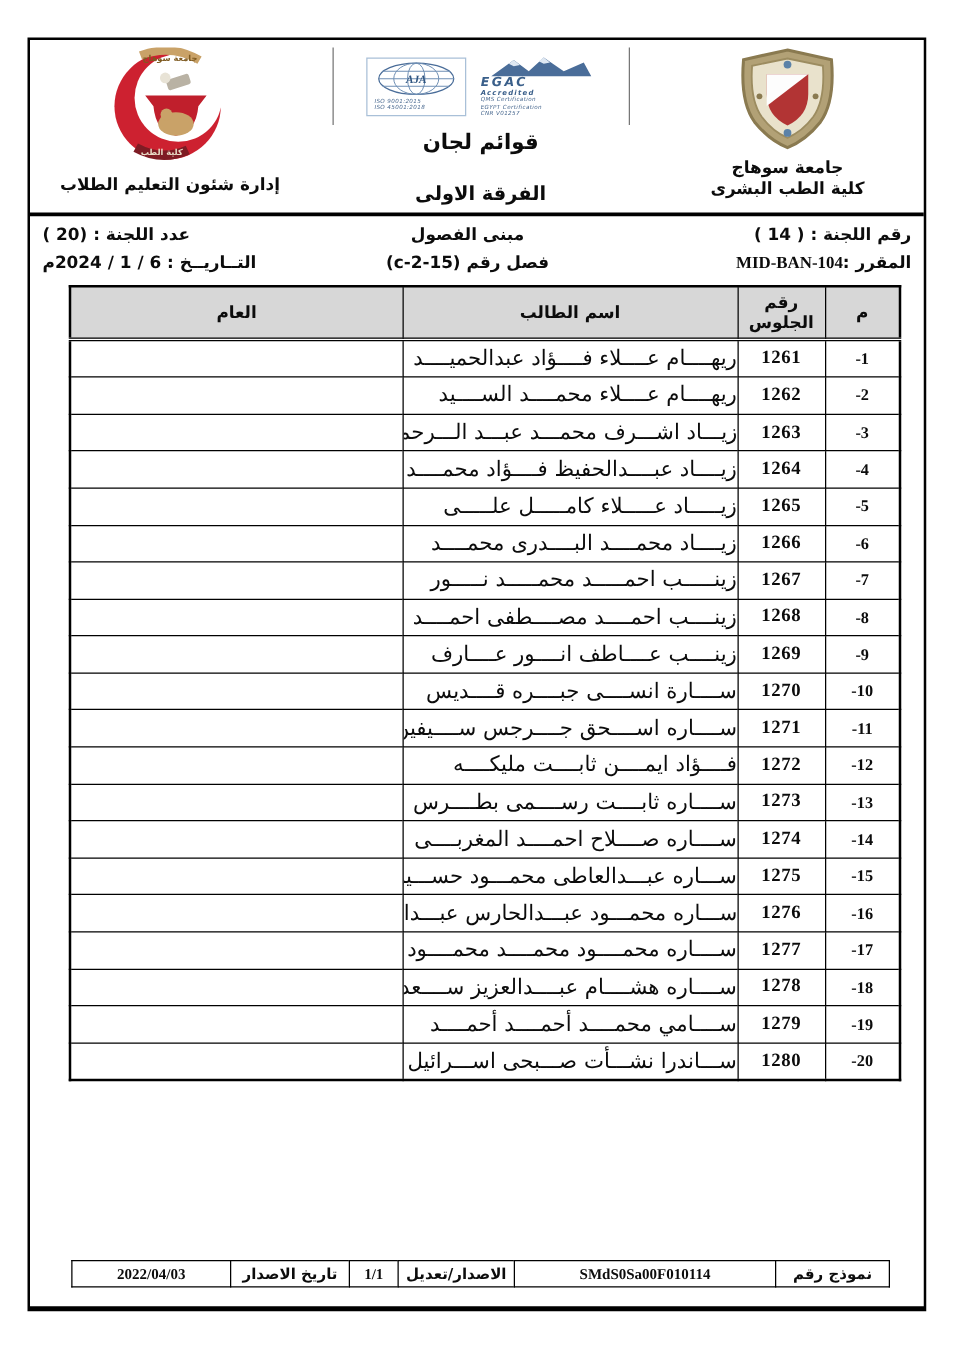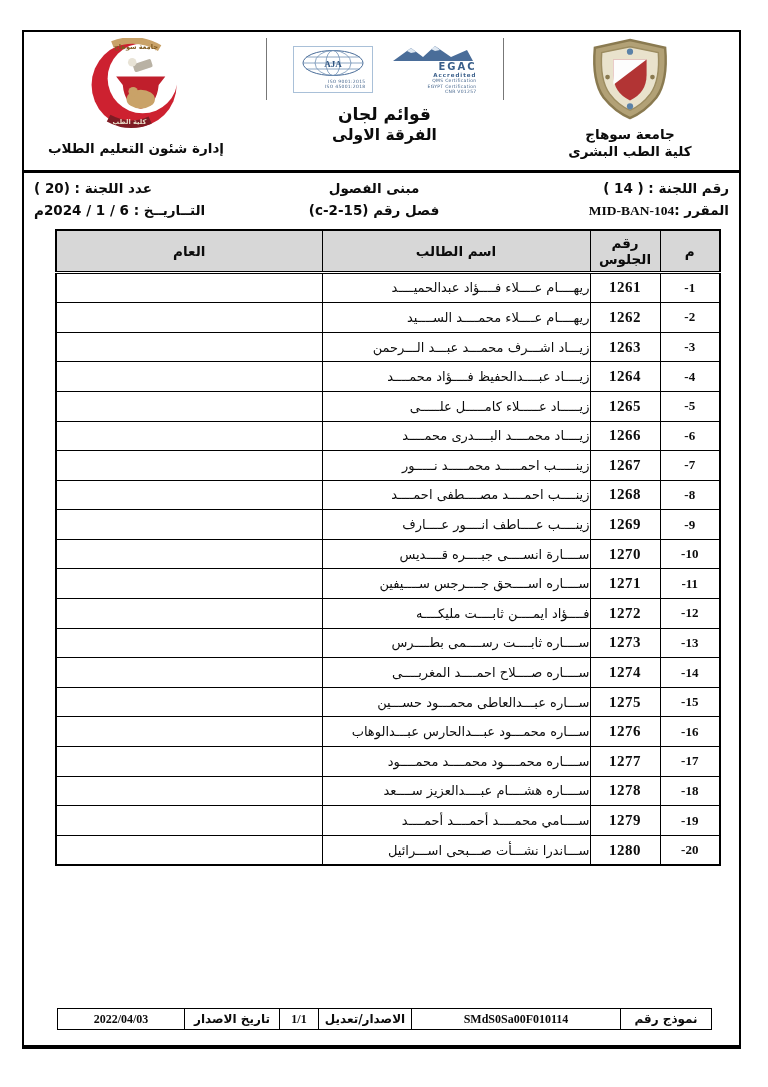--- a/index.html
+++ b/index.html
@@ -11,28 +11,28 @@
   .header{display:flex;direction:rtl;height:132px;padding-top:6px;}
   .h-col{text-align:center;}
   .h-right{width:218px;}
   .h-center{flex:1;}
   .h-left{width:224px;}
   .org-caption{font-weight:bold;font-size:13.5px;line-height:1.25;margin-top:2px;}
   .admin-caption{font-weight:bold;font-size:13.5px;margin-top:4px;}
   .accred-box{width:236px;height:62px;margin:0 auto;border-left:1.5px solid #777;
               border-right:1.5px solid #777;display:flex;align-items:center;
               justify-content:center;gap:12px;}
-  .egac,.aja{display:flex;flex-direction:column;align-items:flex-start;line-height:1;}
+  .egac,.aja{display:flex;flex-direction:column;align-items:flex-end;line-height:1;font-style:italic;}
   .egac-name{font-size:10px;font-weight:bold;color:#3a5f8a;letter-spacing:2px;}
   .egac-sub{font-size:5.5px;font-weight:bold;color:#3a5f8a;letter-spacing:1px;margin-top:1px;}
   .tiny-line{font-size:4.5px;color:#48688f;letter-spacing:.3px;margin-top:1px;white-space:nowrap;}
   .aja{border:1px solid #a9c0d8;padding:2px 6px;}
   .titles{margin-top:3px;line-height:1.3;}
   .title-main{font-size:17px;font-weight:bold;}
-  .title-grade{font-size:15.5px;font-weight:bold;}
+  .title-grade{font-size:15.5px;font-weight:bold;margin-top:20px;}
   .title-year{font-size:15.5px;font-weight:bold;}
   
   .thick-rule{border:0;border-top:3px solid #000;margin:0;}
   .info{direction:rtl;font-weight:bold;font-size:13.5px;padding:4px 10px 2px 10px;}
   .info-row{display:flex;align-items:baseline;line-height:1.65;}
   .info-right{width:250px;text-align:right;}
   .info-center{flex:1;text-align:center;}
   .info-left{width:235px;text-align:left;}
   .latin{font-family:"Liberation Serif",serif;}
   
@@ -40,21 +40,21 @@
                  margin:4px 20px 0 31px;width:666px;border:2.5px solid #000;}
   table.students th{background:#d7d7d7;border:1px solid #000;height:40px;
                     font-size:13.5px;font-weight:bold;padding:0 2px;}
   table.students thead{border-bottom:3px double #000;}
   table.students thead tr{border-bottom:3px solid #000;}
   table.students td{border:1px solid #000;height:28.6px;padding:0;overflow:hidden;}
   td.c-no{text-align:center;font-weight:bold;font-size:13px;direction:ltr;
           font-family:"Liberation Serif",serif;}
   td.c-seat{text-align:center;font-weight:bold;font-size:15px;
             font-family:"Liberation Serif",serif;letter-spacing:.5px;}
-  td.c-name{text-align:right;font-size:13px;padding:0 6px 0 2px;white-space:nowrap;}
+  td.c-name{text-align:right;font-size:17px;padding:0 6px 0 2px;white-space:nowrap;}
   td.c-sign{background:#fff;}
   
   .footer-table{position:absolute;bottom:15px;right:27px;direction:rtl;
                 border-collapse:collapse;font-size:12px;font-weight:bold;}
   .footer-table td{border:1.5px solid #000;height:20px;padding:0 4px;
                    text-align:center;white-space:nowrap;}
   .ft-code{width:200px;direction:ltr;font-family:"Liberation Serif",serif;}
   .ft-label1{width:82px;}
   .ft-label2{width:84px;}
   .ft-rev{width:30px;direction:ltr;font-family:"Liberation Serif",serif;}

